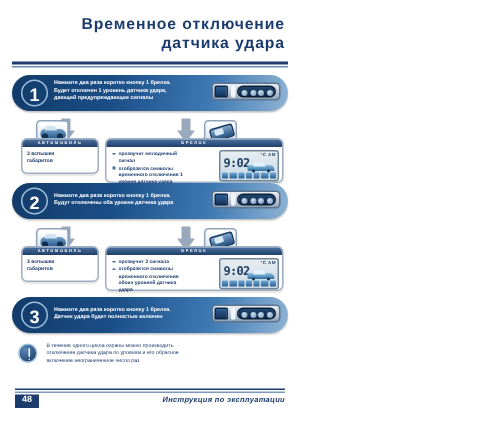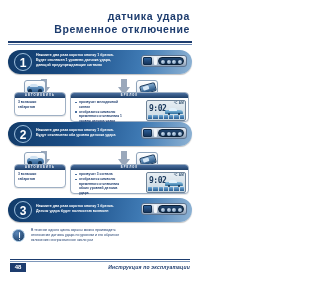--- a/index.html
+++ b/index.html
@@ -185,22 +185,22 @@
     position:absolute;right:10px;top:264px;color:#1d3c6e;font-size:5px;
     font-style:italic;font-weight:bold;letter-spacing:.2px;white-space:nowrap;
   }
 </style>
 </head>
 <body>
 
 <div class="page">
 
   <div class="title-wrap">
+    <div class="title-line">Временное  отключение</div>
     <div class="title-line">датчика удара</div>
-    <div class="title-line">Временное  отключение</div>
   </div>
   <div class="rule">
     <div class="r1"></div>
       <div class="r2"></div>
   </div>
 
   <div class="block b1">
     <div class="banner">
       <div class="num">1</div>
       <div class="btxt">

